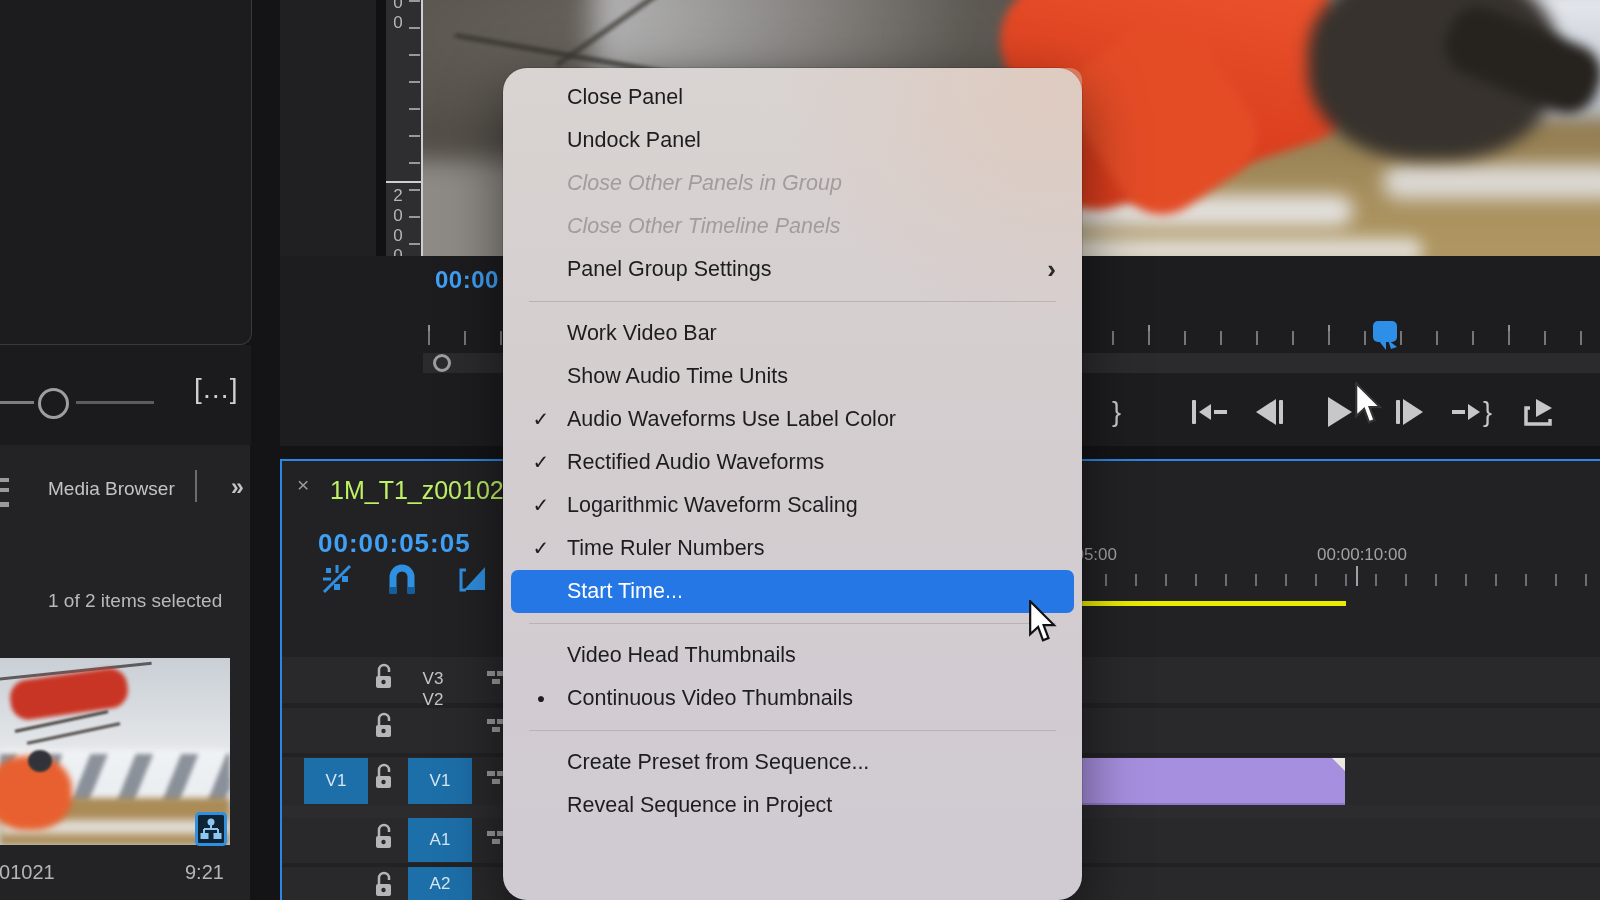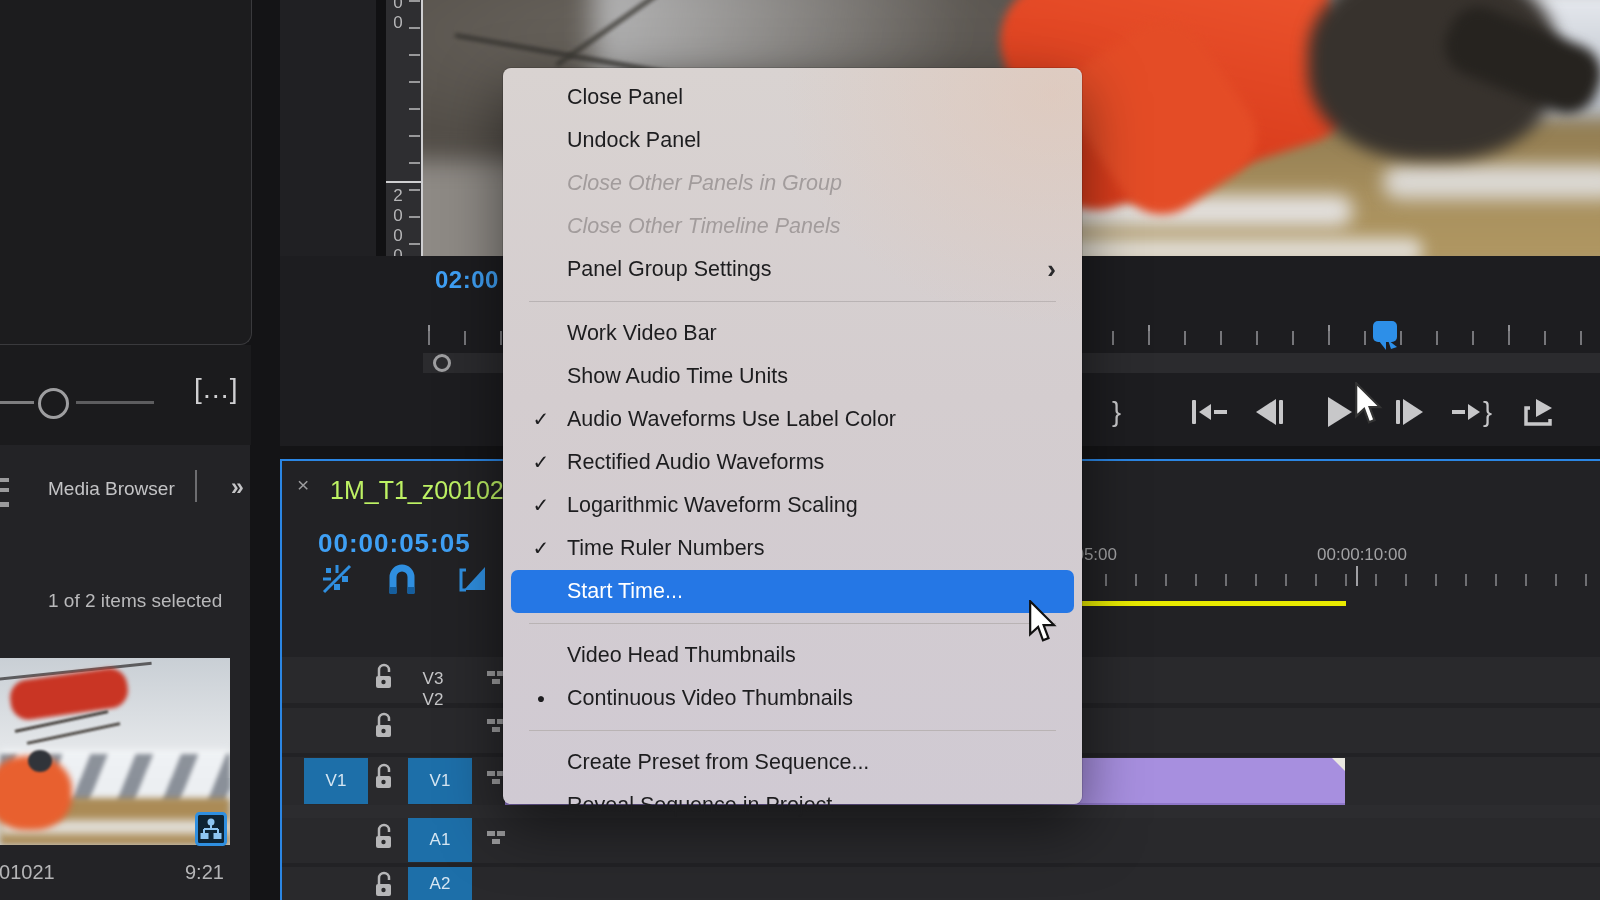--- a/index.html
+++ b/index.html
@@ -109,21 +109,21 @@
   .trow{left:282px;width:1318px;background:#29292c;}
   .avdiv{left:282px;top:805px;width:1318px;height:13px;background:#2c2c2f;}
   .clip{left:505px;top:758px;width:840px;height:47px;background:#a78fdf;border-bottom:2px solid #8f77c9;box-sizing:border-box;}
   .clip-fold{position:absolute;right:0;top:0;width:0;height:0;
              border-top:13px solid #e9e7e0;border-left:13px solid transparent;}
   .tbtn{position:absolute;width:64px;height:46px;background:#1d6fa9;color:#d6e6f2;
         font-size:17px;display:flex;align-items:center;justify-content:center;}
   .tlabel{position:absolute;width:40px;text-align:center;color:#c6c6c8;font-size:17px;}
 
   
-  .menu{left:503px;top:68px;width:579px;height:736px;border-radius:8px;z-index:50;
+  .menu{left:503px;top:68px;width:579px;height:832px;border-radius:24px;z-index:50;
         background:linear-gradient(180deg,#d9d3d1 0%,#d4cdcf 45%,#d0cad3 100%);
         box-shadow:0 22px 60px rgba(0,0,0,.5),0 0 0 1px rgba(0,0,0,.12);
         padding-top:8px;box-sizing:border-box;}
   .menu-warm{position:absolute;right:0;top:0;width:300px;height:260px;border-radius:12px;
         background:radial-gradient(ellipse at 90% 10%,rgba(228,195,175,.5),transparent 70%);}
   .mi{position:relative;height:43px;line-height:43px;padding-left:64px;
       font-size:21.5px;color:#1d1d1f;white-space:nowrap;}
   .mi.dis{color:#a29c9c;font-style:italic;}
   .mi .mi-mark{position:absolute;left:20px;width:36px;text-align:center;font-size:20px;}
   .mi .mi-mark.radio{font-size:14px;}
@@ -173,21 +173,21 @@
     <div class="v-pole2"></div>
     <div class="v-wing"></div>
     <div class="v-wing2"></div>
     <div class="v-figure"></div>
     <div class="v-leg"></div>
   </div>
 
   <div class="abs pm-chrome">
     <div class="abs" style="left:143px;top:-256px;"></div>
   </div>
-  <div class="abs pm-tc">02:00</div>
+  <div class="abs pm-tc">00:00</div>
   <div class="abs pm-ticks-major"></div>
   <div class="abs pm-ticks"></div>
   <div class="abs playhead">
     <svg width="28" height="32" viewBox="0 0 28 32">
       <rect x="1" y="1" width="24" height="21" rx="5" fill="#2d8fe8"></rect>
       <polygon points="7,21 14,30 14,21" fill="#2d8fe8"></polygon>
       <polygon points="16,20 25,27 19,29" fill="#2d8fe8"></polygon>
     </svg>
   </div>
   <div class="abs pm-scroll"></div>

